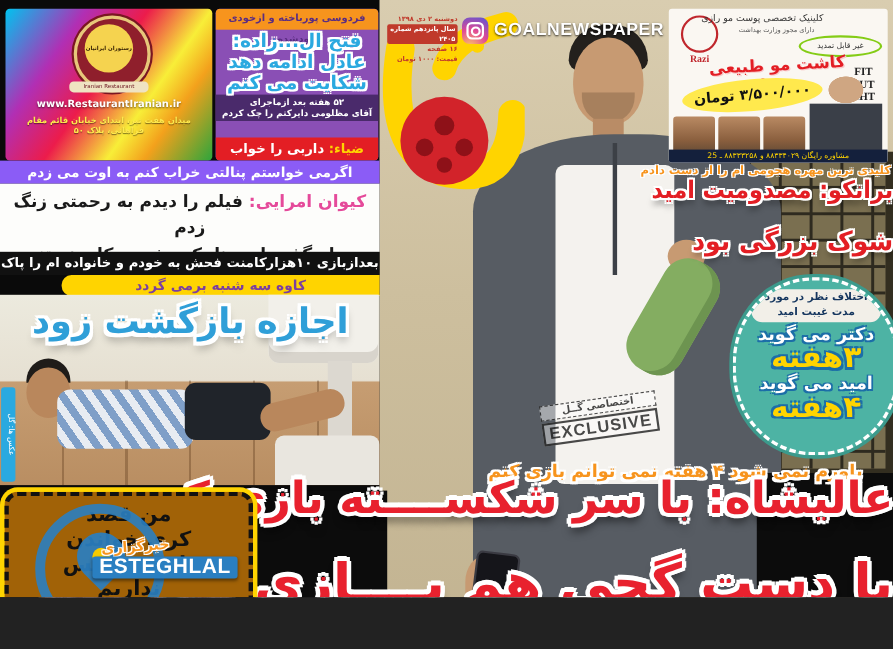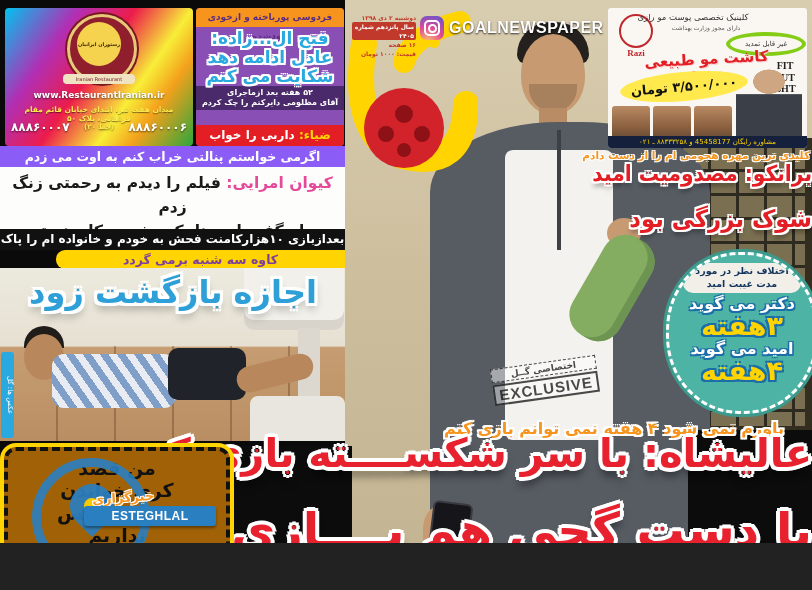--- a/index.html
+++ b/index.html
@@ -90,21 +90,21 @@
   .insta-icon::before{content:"";width:12px;height:12px;border:2px solid #fff;border-radius:5px;}
   .insta-icon::after{content:"";position:absolute;width:5px;height:5px;border:2px solid #fff;border-radius:50%;}
   .insta-text{color:#fff;font-weight:bold;font-size:16px;letter-spacing:.5px;
     text-shadow:0 1px 2px rgba(0,0,0,.8);font-family:"Liberation Sans",sans-serif;}
 
   
   .clinic-ad{left:608px;top:8px;width:199px;height:140px;background:#faf7f2;border-radius:3px;
     overflow:hidden;color:#222;}
   .cl-title{right:49px;top:4px;width:130px;font-size:8.5px;font-weight:normal;color:#333;}
   .cl-sub{right:46px;top:16px;width:110px;font-size:6px;color:#555;}
-  .cl-badge{left:118px;top:24px;width:72px;height:16px;border:4px solid #84cc16;border-radius:50%;
+  .cl-badge{left:118px;top:24px;width:72px;height:16px;border:2px solid #84cc16;border-radius:50%;
     font-size:7px;line-height:16px;color:#333;}
   .cl-logo{left:8px;top:6px;width:40px;height:44px;color:#c0272d;font-size:9px;font-weight:bold;
     font-family:"Liberation Serif",serif;}
   .cl-logo .ring{width:30px;height:30px;border:2.5px solid #c0272d;border-radius:50%;margin:0 auto;}
   .cl-head{left:24px;top:42px;width:150px;color:#e31e24;font-weight:bold;font-size:15px;
     transform:rotate(-3deg);text-shadow:1px 1px 0 #f8c9c9;}
   .cl-price{left:14px;top:66px;width:120px;color:#111;font-weight:bold;font-size:13px;
     transform:rotate(-5deg);background:#ffe94d;border-radius:50%;padding:5px 2px;box-shadow:0 0 0 2px #ffe94d;}
   .cl-methods{left:158px;top:52px;width:38px;color:#222;font-size:10px;font-weight:bold;line-height:1.15;
     font-family:"Liberation Serif",serif;}
@@ -169,21 +169,21 @@
     color:#111;font-weight:bold;font-size:19px;line-height:1.18;padding-top:6px;}
   .wm-circle{left:32px;top:458px;width:118px;height:118px;border:9px solid rgba(42,127,193,.9);
     border-radius:50%;box-sizing:border-box;}
   .wm-pin{left:70px;top:484px;width:44px;height:44px;background:#2a7fc1;border-radius:50% 50% 50% 0;
     transform:rotate(-45deg);opacity:.92;}
   .wm-pin::after{content:"";position:absolute;left:14px;top:14px;width:16px;height:16px;
     background:#ffd400;border-radius:50%;}
   .wm-fa{left:92px;top:490px;color:#f7941d;font-weight:bold;font-size:13px;transform:rotate(-4deg);
     text-shadow:-1px -1px 0 #fff,1px -1px 0 #fff,-1px 1px 0 #fff,1px 1px 0 #fff;}
   .wm-en{left:84px;top:506px;width:132px;height:20px;background:#2a7fc1;color:#fff;font-weight:bold;
-    font-size:12px;line-height:20px;letter-spacing:.5px;border-radius:3px;
+    font-size:19px;line-height:20px;letter-spacing:.5px;border-radius:3px;
     font-family:"Liberation Sans",sans-serif;box-shadow:0 2px 3px rgba(0,0,0,.4);}
 </style>
 </head>
 <body>
 
 <div class="page">
 
   <div class="abs main-photo">
     <div class="abs window"></div>
     <div class="abs hair"></div>
@@ -223,25 +223,20 @@
     <div class="insta-icon"></div>
     <div class="insta-text">GOALNEWSPAPER</div>
   </div>
 
   <div class="abs rainbow-ad">
     <div class="abs crest"></div>
     <div class="abs crest-in">رستوران ایرانیان</div>
     <div class="abs crest-ribbon">Iranian Restaurant</div>
     <div class="abs rest-web ctr">www.RestaurantIranian.ir</div>
     <div class="abs rest-addr ctr rtl">میدان هفت تیر، ابتدای خیابان قائم مقام فراهانی، پلاک ۵۰</div>
-    <div class="abs rest-phones">
-      <span>۸۸۸۶۰۰۰۷</span>
-      <span class="note">(۲۰ خط)</span>
-      <span>۸۸۸۶۰۰۰۶</span>
-    </div>
   </div>
 
   <div class="abs purple-box rtl ctr">
     <div class="pb-top">فردوسی پورباخته و ازخودی خودشده</div>
     <div class="pb-head">
       <div>فتح ال...زاده:</div>
       <div>عادل ادامه دهد</div>
       <div>شکایت می کنم</div>
     </div>
     <div class="pb-sub">
@@ -269,21 +264,21 @@
       <div>FUT</div>
       <div>BHT</div>
       <div class="rtl">ترکیبی</div>
     </div>
     <div class="abs cl-man"></div>
     <div class="abs cl-photos">
         <div></div>
         <div></div>
         <div></div>
       </div>
-    <div class="abs cl-foot rtl ctr">مشاوره رایگان 45458177 و ۸۸۳۳۳۲۵۸ ـ ۰۲۱</div>
+    <div class="abs cl-foot rtl ctr">مشاوره رایگان ۸۸۳۳۴۰۲۹ و ۸۸۳۳۳۲۵۸ ـ 25</div>
   </div>
 
   <div class="abs pen-bar rtl ctr">اگرمی خواستم پنالتی خراب کنم به اوت می زدم</div>
   <div class="abs quote-box rtl ctr">
     <div>
       <span class="spk">کیوان امرایی:</span>
       <span class="q">فیلم را دیدم به رحمتی زنگ زدم</span>
     </div>
     <div class="q">و او گفت این ها یک مشت بیکار هستند</div>
   </div>

